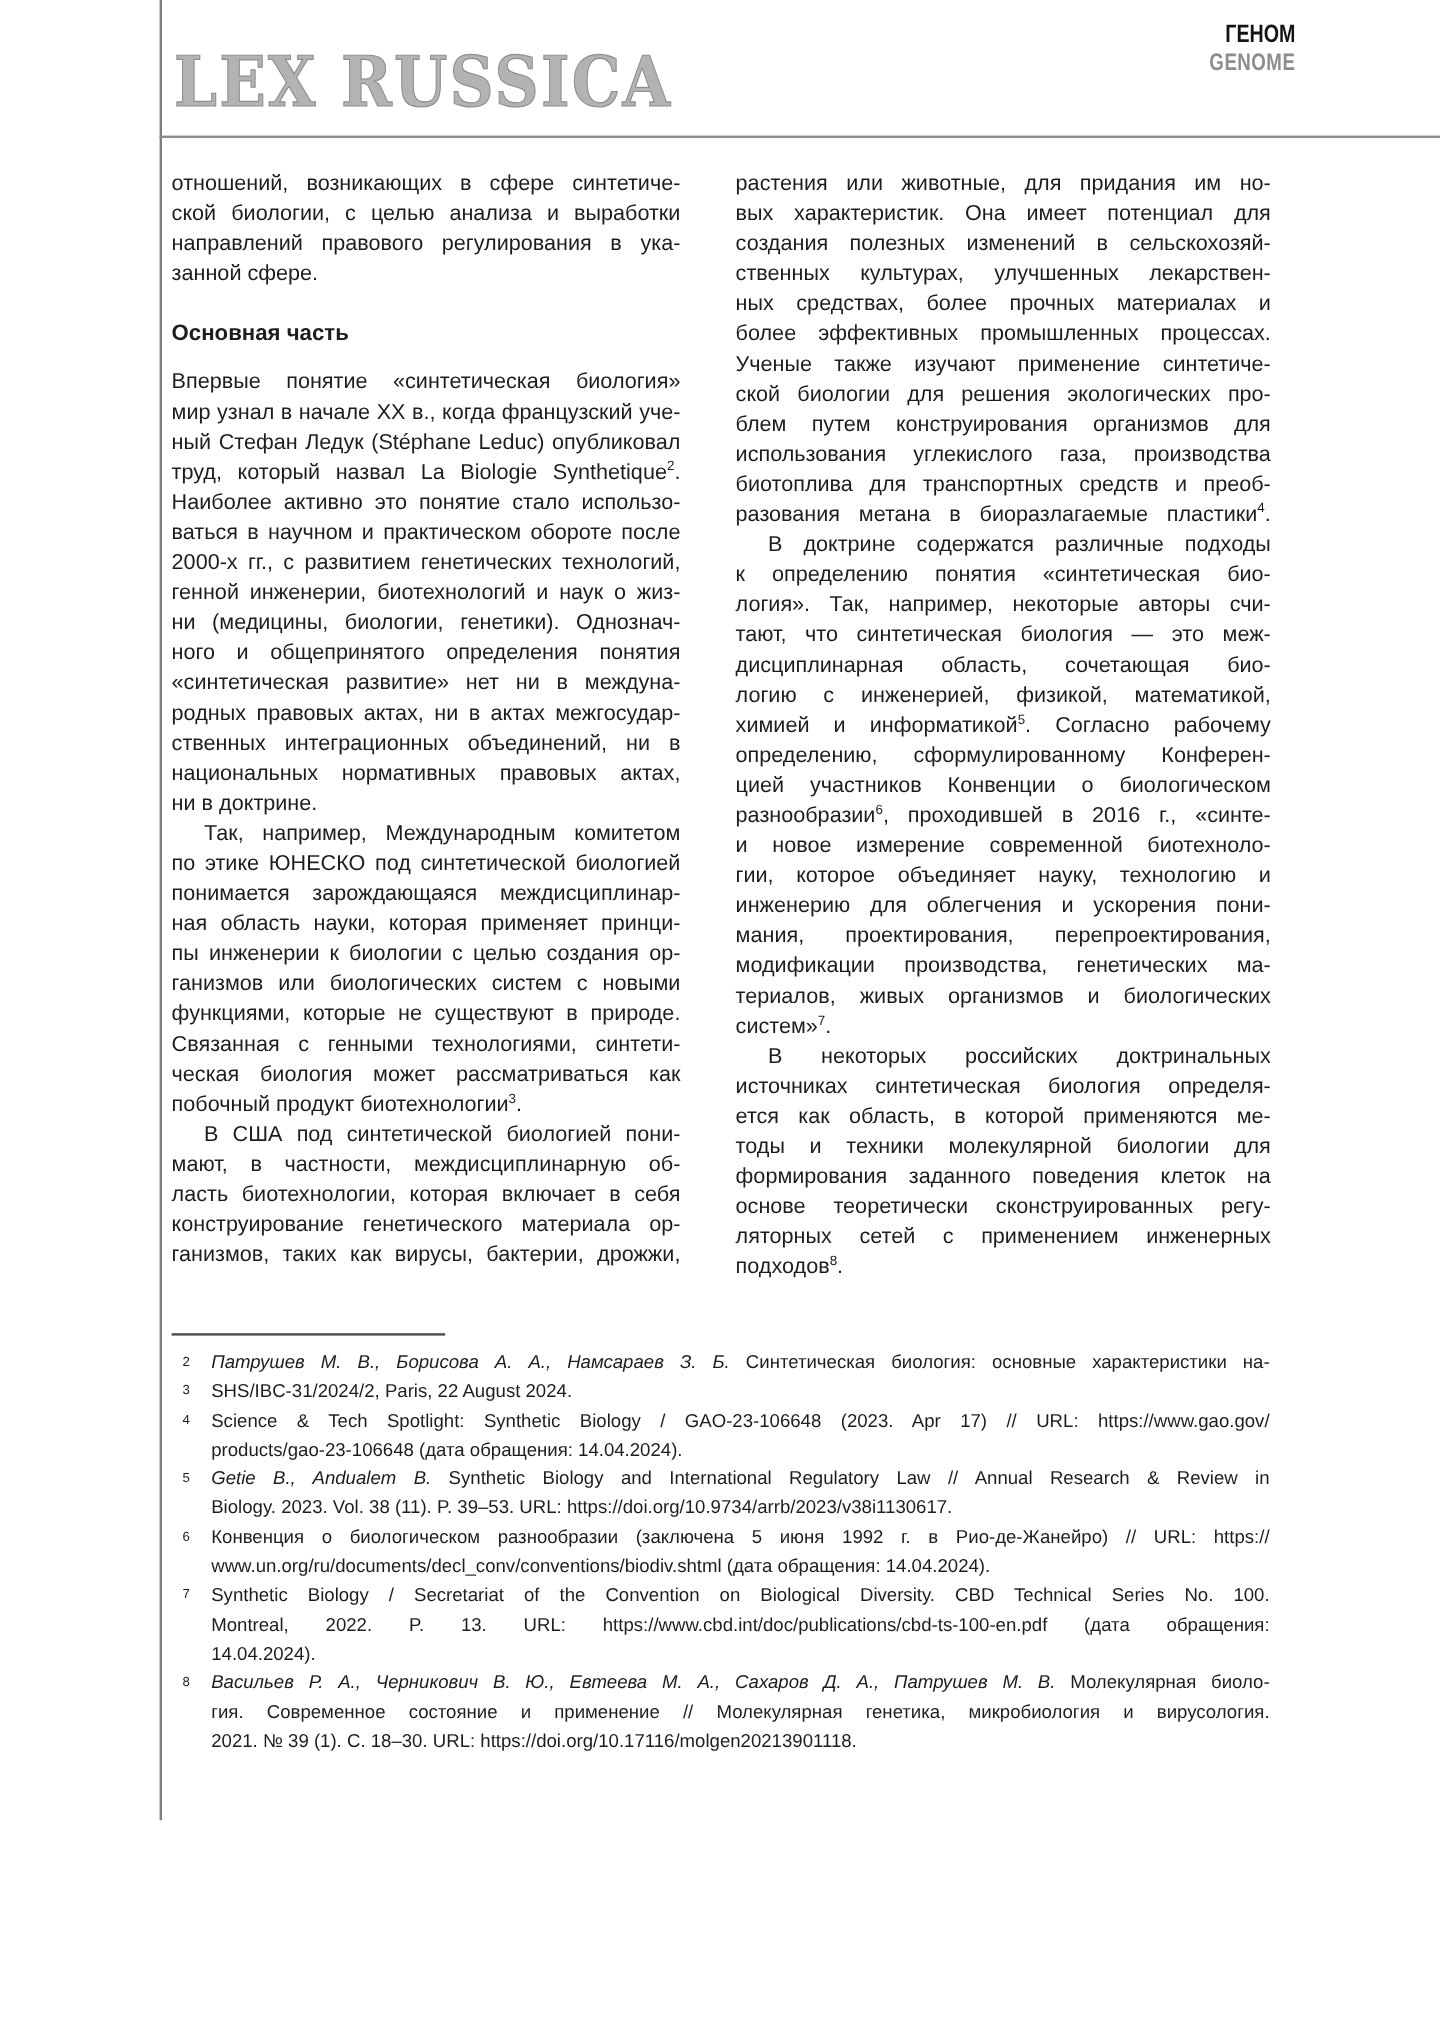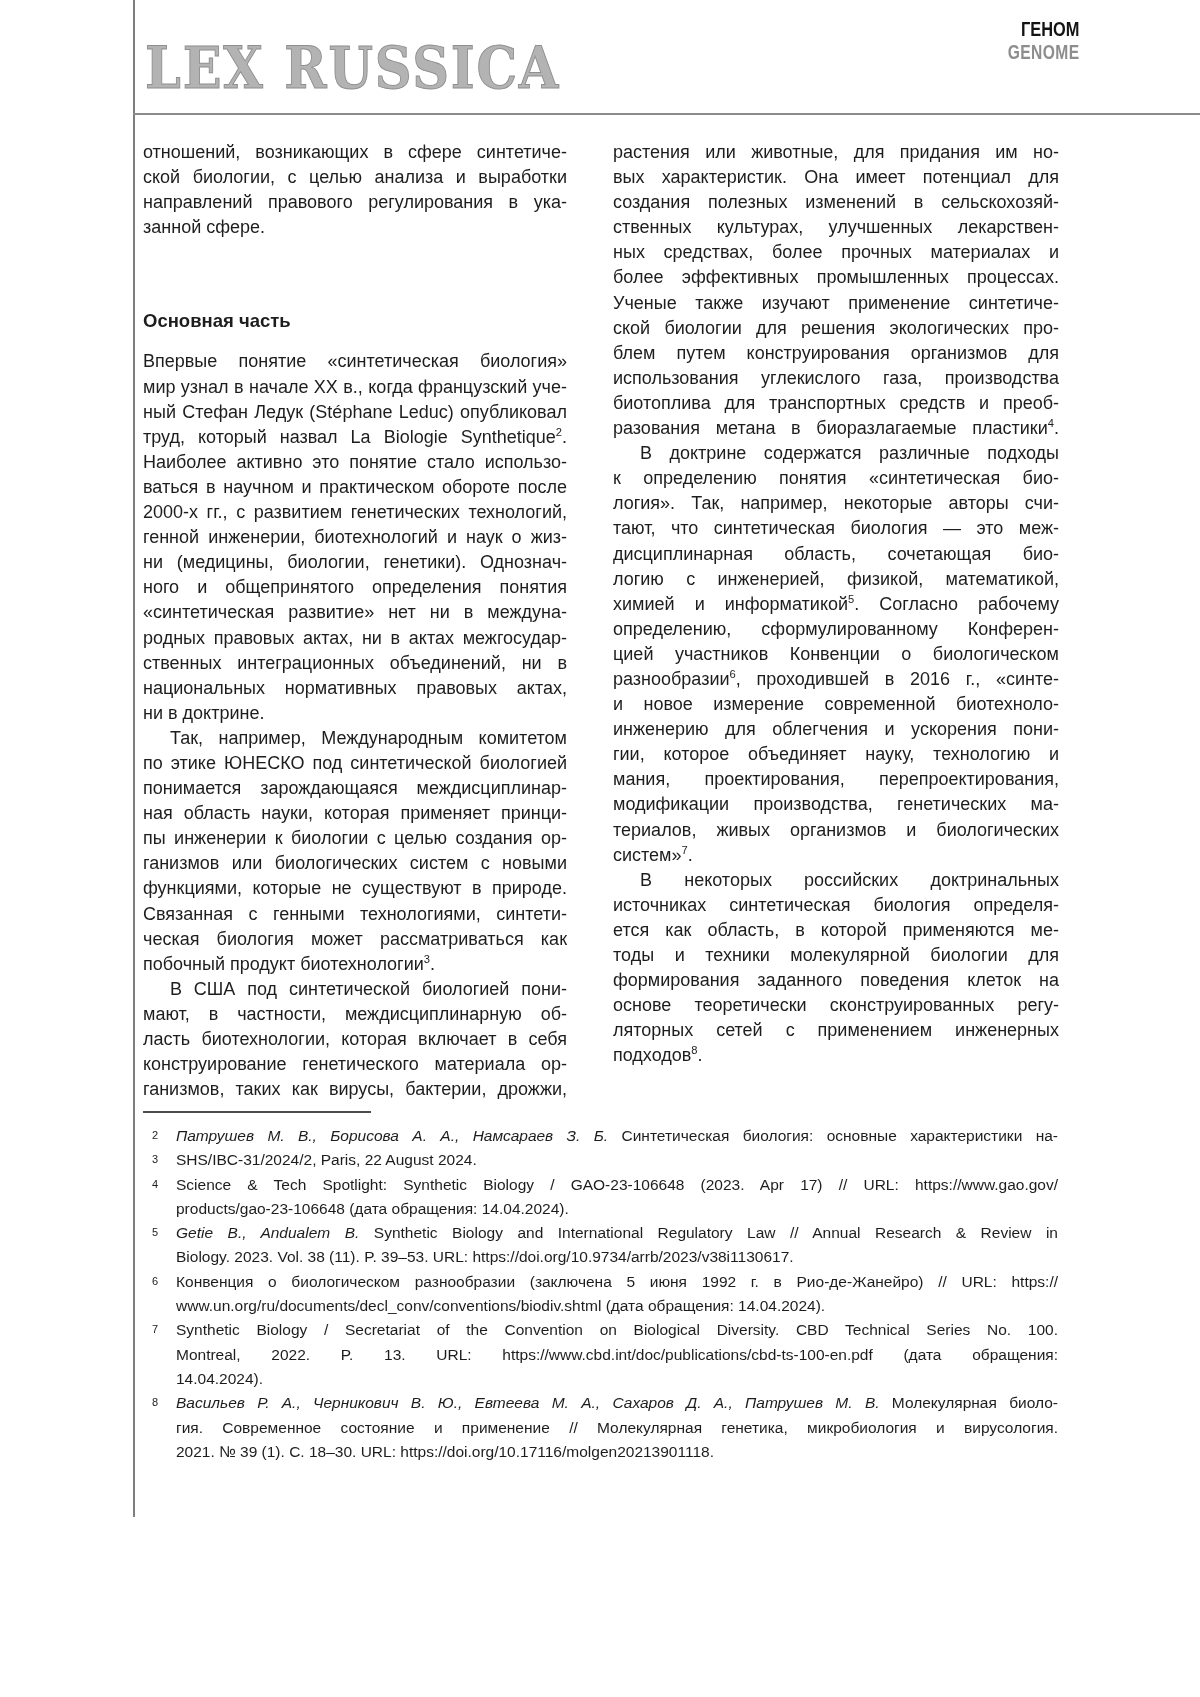--- a/index.html
+++ b/index.html
@@ -35,21 +35,21 @@
   .rubric-en { display: block; font-size: 20px; font-weight: 600; color: #8d8d8d;
     transform: scaleX(0.78); transform-origin: center; white-space: nowrap; margin-top: 0px; letter-spacing: 0.5px; }
 
   
   .col { position: absolute; top: 140px; font-size: 18px; line-height: 25.1px; }
   #col-left  { left: 143px; width: 424px; }
   #col-right { left: 613px; width: 446px; }
   .line { text-align: justify; text-align-last: justify; }
   .line.last { text-align-last: left; }
   .para.indent .line:first-child { text-indent: 27px; }
-  .heading { font-weight: 700; font-size: 18.5px; margin-top: 68px; margin-bottom: 16px; }
+  .heading { font-weight: 700; font-size: 18.5px; margin-top: 24px; margin-bottom: 16px; }
   sup { font-size: 0.62em; vertical-align: super; line-height: 0; }
   .it { font-style: italic; }
 
   
   #footnotes { position: absolute; left: 143px; top: 1124px; width: 915px;
     font-size: 15.5px; line-height: 24.3px; }
   .fn { position: relative; padding-left: 33px; }
   .fn-num { position: absolute; left: 9px; top: -1px; font-size: 11px; }
 
   
@@ -136,22 +136,22 @@
         <div class="line">к определению понятия «синтетическая био-</div>
         <div class="line">логия». Так, например, некоторые авторы счи-</div>
         <div class="line">тают, что синтетическая биология — это меж-</div>
         <div class="line">дисциплинарная область, сочетающая био-</div>
         <div class="line">логию с инженерией, физикой, математикой,</div>
         <div class="line"><span>химией и информатикой</span><sup>5</sup><span>. Согласно рабочему</span></div>
         <div class="line">определению, сформулированному Конферен-</div>
         <div class="line">цией участников Конвенции о биологическом</div>
         <div class="line"><span>разнообразии</span><sup>6</sup><span>, проходившей в 2016 г., «синте-</span></div>
         <div class="line">и новое измерение современной биотехноло-</div>
+        <div class="line">гии, которое объединяет науку, технологию и</div>
         <div class="line">инженерию для облегчения и ускорения пони-</div>
-        <div class="line">гии, которое объединяет науку, технологию и</div>
         <div class="line">мания, проектирования, перепроектирования,</div>
         <div class="line">модификации производства, генетических ма-</div>
         <div class="line">териалов, живых организмов и биологических</div>
         <div class="line last"><span>систем»</span><sup>7</sup><span>.</span></div>
       </div>
       <div class="para indent">
         <div class="line">В некоторых российских доктринальных</div>
         <div class="line">источниках синтетическая биология определя-</div>
         <div class="line">ется как область, в которой применяются ме-</div>
         <div class="line">тоды и техники молекулярной биологии для</div>

